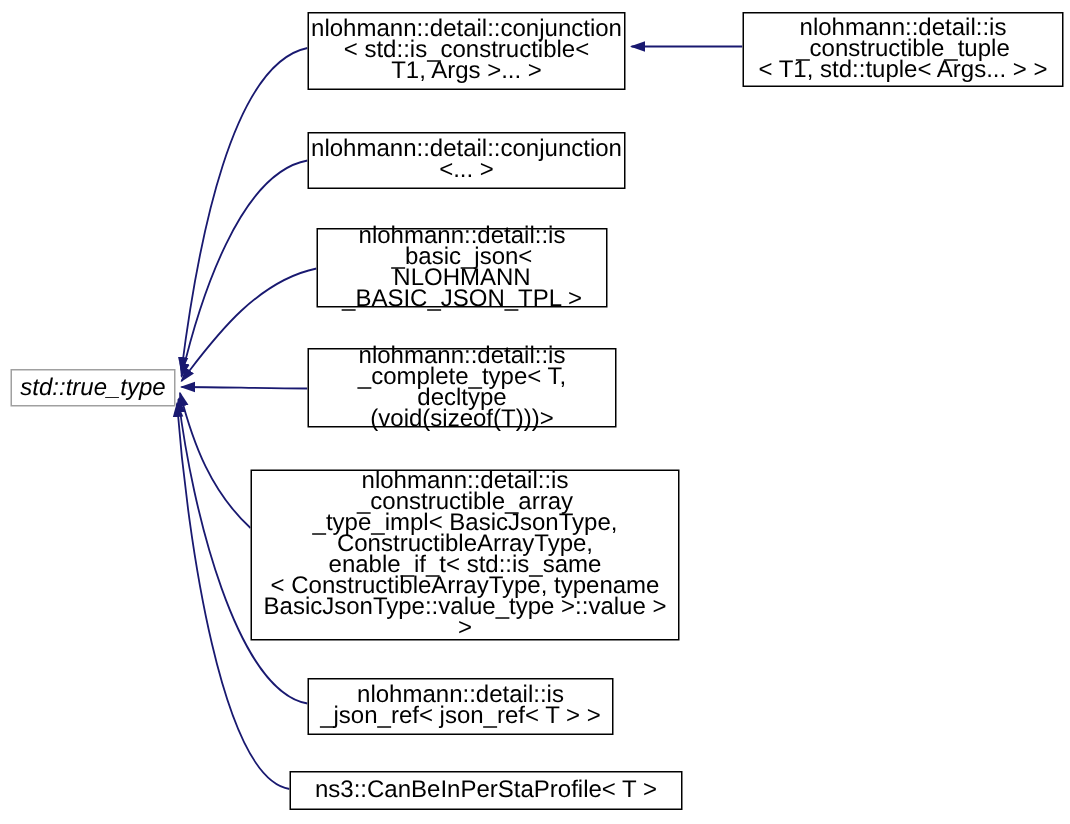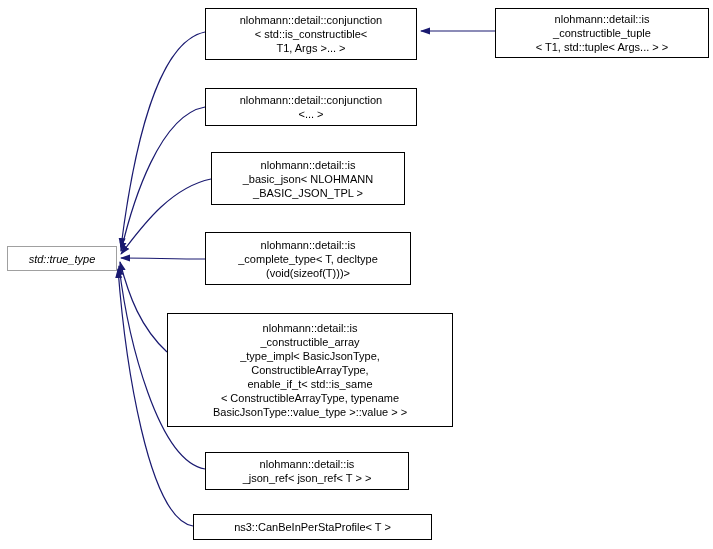--- a/index.html
+++ b/index.html
@@ -20,21 +20,21 @@
     left: 0;
     top: 0;
     z-index: 0;
   }
   .node {
     position: absolute;
     box-sizing: border-box;
     border: 1px solid #000000;
     background: #ffffff;
     color: #000000;
-    font-size: 11px;
+    font-size: 16px;
     line-height: 14px;
     text-align: center;
     white-space: pre-line;
     display: flex;
     align-items: center;
     justify-content: center;
     z-index: 1;
     cursor: pointer;
     padding: 2px 4px;
   }
@@ -90,15 +90,15 @@
 _constructible_array
 _type_impl&lt; BasicJsonType,
 ConstructibleArrayType,
 enable_if_t&lt; std::is_same
 &lt; ConstructibleArrayType, typename
 BasicJsonType::value_type &gt;::value &gt; &gt;</div>
 
   <div class="node" style="left:205px; top:452px; width:204px; height:38px;">nlohmann::detail::is
 _json_ref&lt; json_ref&lt; T &gt; &gt;</div>
 
-  <div class="node" style="left:193px; top:514px; width:239px; height:26px;text-align:right;">ns3::CanBeInPerStaProfile&lt; T &gt;</div>
+  <div class="node" style="left:193px; top:514px; width:262px; height:26px;text-align:right;">ns3::CanBeInPerStaProfile&lt; T &gt;</div>
 
 </div>
 
 </body></html>

